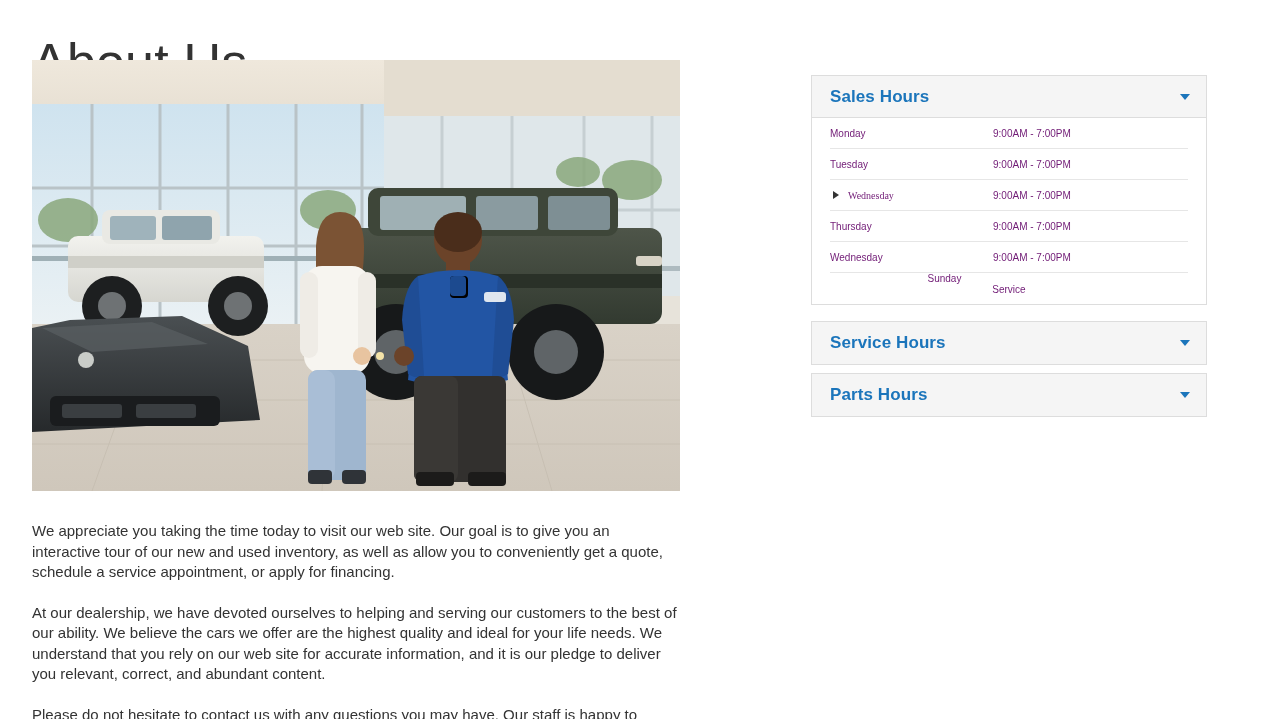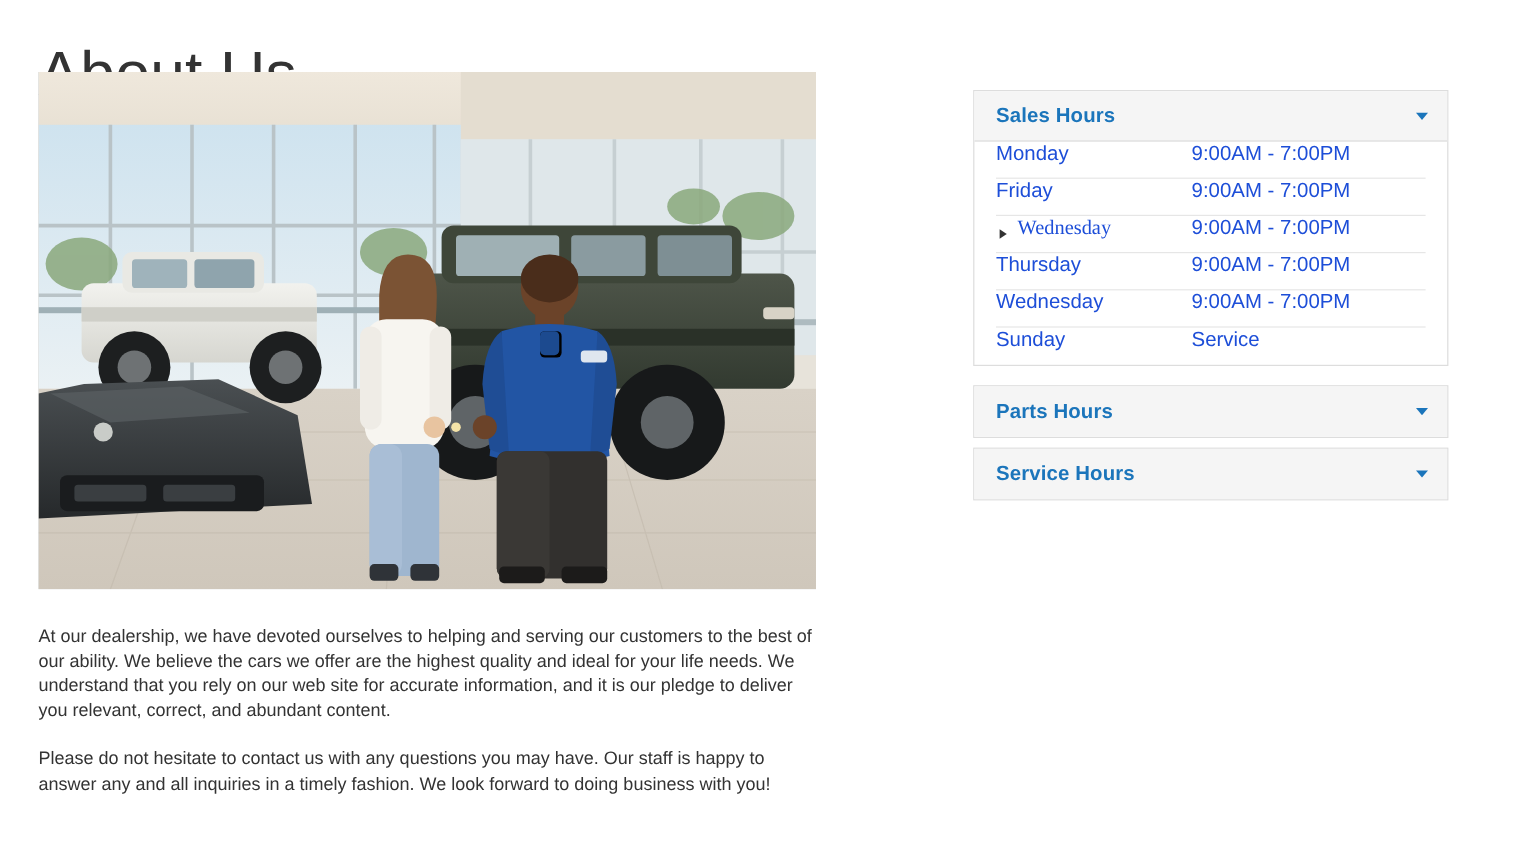--- a/index.html
+++ b/index.html
@@ -95,26 +95,27 @@
     width: 0;
     height: 0;
     border-left: 5px solid transparent;
     border-right: 5px solid transparent;
     border-top: 6px solid #1b75bb;
   }
 
   .hours-body { padding: 0 18px; }
   .hours-row {
     display: flex;
+    align-items: center;
     height: 31px;
     border-bottom: 1px solid #e6e6e6;
-    font-size: 17px;
-    color: #1d4ed8;
-  }
-  .hours-row:last-child { border-bottom: none; }
+    font-size: 10px;
+    color: #701a75;
+  }
+  .hours-row:last-child { border-bottom: none; flex-direction: column; }
   .hours-day {
     width: 163px;
     position: relative;
     padding-left: 0;
   }
   .hours-row.today .hours-day { padding-left: 18px; font-family: Liberation Serif, serif; }
   .today-marker {
     position: absolute;
     left: 3px;
     top: 50%;
@@ -276,41 +277,42 @@
           <rect x="436" y="412" width="38" height="14" rx="4" fill="#1c1b1a"></rect>
           <circle cx="372" cy="296" r="10" fill="#6b4329"></circle>
           <rect x="452" y="232" width="22" height="10" rx="3" fill="#dfe6ef"></rect>
         </g>
 
         <circle cx="348" cy="296" r="4" fill="#f4e3a8"></circle>
       </svg>
     </div>
 
     <div class="body-copy">
+      <p>We appreciate you taking the time today to visit our web site. Our goal is to give you an interactive tour of our new and used inventory, as well as allow you to conveniently get a quote, schedule a service appointment, or apply for financing.</p>
       <p>At our dealership, we have devoted ourselves to helping and serving our customers to the best of our ability. We believe the cars we offer are the highest quality and ideal for your life needs. We understand that you rely on our web site for accurate information, and it is our pledge to deliver you relevant, correct, and abundant content.</p>
       <p>Please do not hesitate to contact us with any questions you may have. Our staff is happy to answer any and all inquiries in a timely fashion. We look forward to doing business with you!</p>
     </div>
   </div>
 
   <div class="right-col">
 
     <div class="panel">
       <div class="panel-head">
         <span class="panel-title">Sales Hours</span>
         <span class="caret"></span>
       </div>
       <div class="hours-body">
 
         <div class="hours-row">
           <span class="hours-day">Monday</span>
           <span class="hours-time">9:00AM - 7:00PM</span>
         </div>
 
         <div class="hours-row">
-          <span class="hours-day">Friday</span>
+          <span class="hours-day">Tuesday</span>
           <span class="hours-time">9:00AM - 7:00PM</span>
         </div>
 
         <div class="hours-row today">
           <span class="hours-day"><span class="today-marker"></span>Wednesday</span>
           <span class="hours-time">9:00AM - 7:00PM</span>
         </div>
 
         <div class="hours-row">
           <span class="hours-day">Thursday</span>
@@ -325,29 +327,29 @@
 
         <div class="hours-row">
           <span class="hours-day">Sunday</span>
           <span class="hours-time">Service</span>
         </div>
 
       </div>
     </div>
 
     <div class="spacer-8"></div>
+
+    <div class="panel">
+      <div class="panel-head collapsed">
+        <span class="panel-title">Service Hours</span>
+        <span class="caret"></span>
+      </div>
+    </div>
 
     <div class="panel">
       <div class="panel-head collapsed">
         <span class="panel-title">Parts Hours</span>
         <span class="caret"></span>
       </div>
     </div>
 
-    <div class="panel">
-      <div class="panel-head collapsed">
-        <span class="panel-title">Service Hours</span>
-        <span class="caret"></span>
-      </div>
-    </div>
-
   </div>
 </div>
 
 </body></html>

